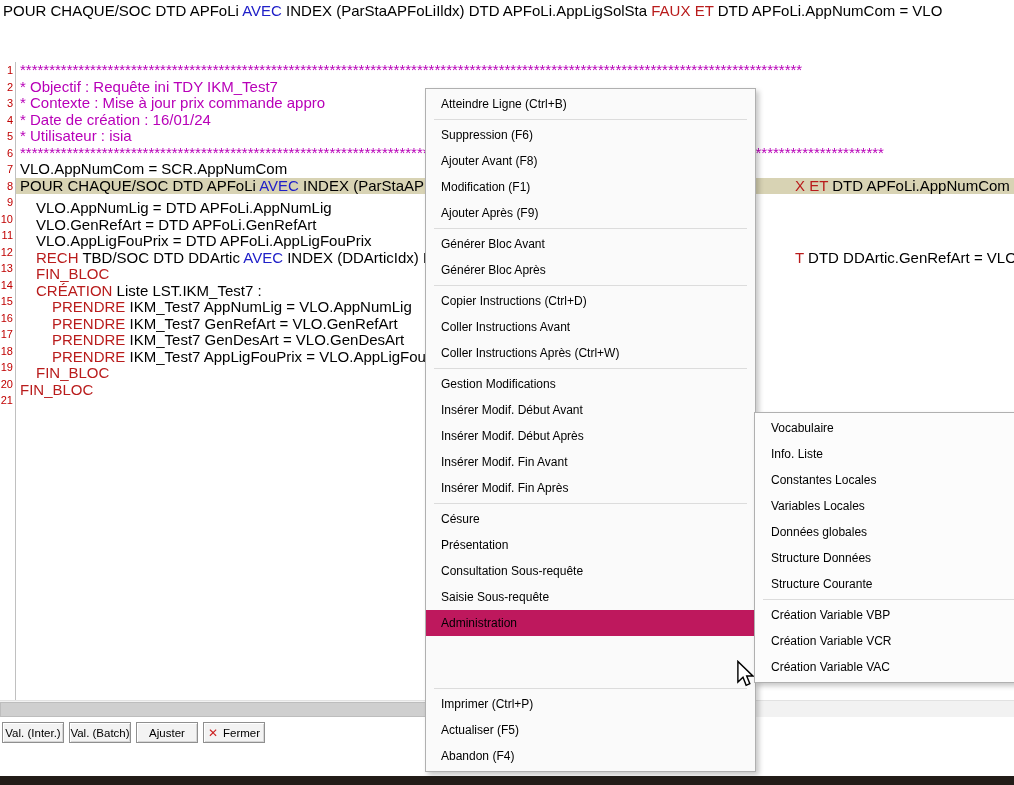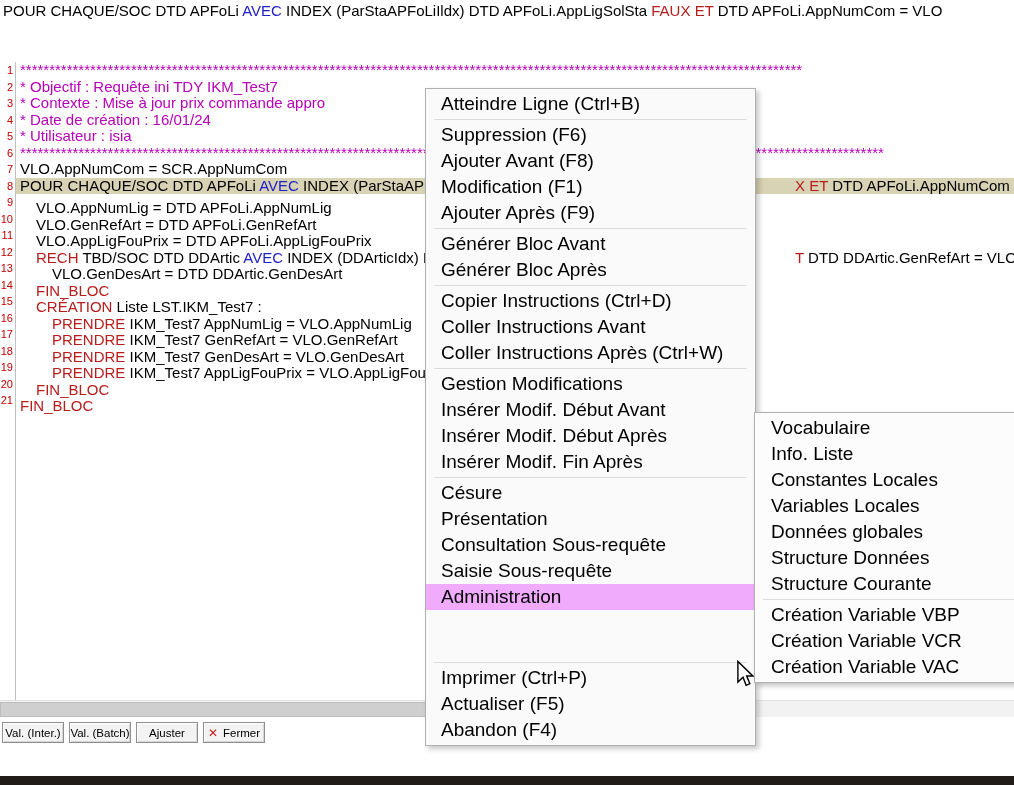--- a/index.html
+++ b/index.html
@@ -71,26 +71,26 @@
   }
 
   
   .menu {
     position:absolute; background:#fafafa; border:1px solid #b0b0b0;
     box-shadow:3px 3px 5px rgba(0,0,0,0.22); padding:2px 0; z-index:10;
   }
   #context-menu { left:425px; top:88px; width:331px; }
   #submenu { left:754px; top:412px; width:291px; z-index:11; background:#fcfcfc; }
   .menu-item {
-    height:26px; line-height:26px; font-size:19px; padding-left:15px;
+    height:26px; line-height:26px; font-size:12px; padding-left:15px;
     white-space:nowrap; overflow:hidden; cursor:default;
   }
   #submenu .menu-item { padding-left:16px; }
   .menu-item.disabled { color:#000000; }
-  .menu-item.highlighted { background:#f0abfc; color:#000; }
+  .menu-item.highlighted { background:#be185d; color:#000; }
   .menu-sep { height:1px; background:#dcdcdc; margin:2px 8px; }
   .menu-gap { height:50px; }
 
   
   #mouse-cursor { position:absolute; left:736px; top:660px; z-index:20; }
 </style>
 </head>
 <body>
 
 <div id="header-line"><span class="c-plain">POUR CHAQUE/SOC DTD APFoLi </span><span class="c-blue">AVEC</span><span class="c-plain"> INDEX (ParStaAPFoLiIldx) DTD APFoLi.AppLigSolSta </span><span class="c-red">FAUX ET</span><span class="c-plain"> DTD APFoLi.AppNumCom = VLO</span></div>
@@ -125,21 +125,20 @@
       <div class="code-line" style="padding-left: 4px;"><span class="c-comment">* Contexte : Mise à jour prix commande appro</span></div>
       <div class="code-line" style="padding-left: 4px;"><span class="c-comment">* Date de création : 16/01/24</span></div>
       <div class="code-line" style="padding-left: 4px;"><span class="c-comment">* Utilisateur : isia</span></div>
       <div class="code-line" style="padding-left: 4px;"><span class="c-comment">****************************************************************************************************************************************************</span></div>
       <div class="code-line" style="padding-left: 4px;"><span class="c-plain">VLO.AppNumCom = SCR.AppNumCom</span></div>
       <div class="code-line hl" style="padding-left: 4px;"><span class="left-frag"><span class="c-plain">POUR CHAQUE/SOC DTD APFoLi </span><span class="c-blue">AVEC</span><span class="c-plain"> INDEX (ParStaAPFoLiIldx) DTD APFoLi.AppLigSolSta </span></span><span class="right-frag"><span class="c-red">X ET</span><span class="c-plain"> DTD APFoLi.AppNumCom = V</span></span></div>
       <div class="code-line" style="padding-left: 20px; margin-top: 6px;"><span class="c-plain">VLO.AppNumLig = DTD APFoLi.AppNumLig</span></div>
       <div class="code-line" style="padding-left: 20px;"><span class="c-plain">VLO.GenRefArt = DTD APFoLi.GenRefArt</span></div>
       <div class="code-line" style="padding-left: 20px;"><span class="c-plain">VLO.AppLigFouPrix = DTD APFoLi.AppLigFouPrix</span></div>
       <div class="code-line" style="padding-left: 20px;"><span class="left-frag"><span class="c-red">RECH</span><span class="c-plain"> TBD/SOC DTD DDArtic </span><span class="c-blue">AVEC</span><span class="c-plain"> INDEX (DDArticIdx) DTD DDArtic</span></span><span class="right-frag"><span class="c-red">T</span><span class="c-plain"> DTD DDArtic.GenRefArt = VLO.G</span></span></div>
-      <div class="code-line" style="padding-left: 36px;"><span class="c-plain">VLO.GenDesArt = DTD DDArtic.GenDesArt</span></div>
       <div class="code-line" style="padding-left: 20px;"><span class="c-red">FIN_BLOC</span></div>
       <div class="code-line" style="padding-left: 20px;"><span class="c-red">CRÉATION</span><span class="c-plain"> Liste LST.IKM_Test7 :</span></div>
       <div class="code-line" style="padding-left: 36px;"><span class="c-red">PRENDRE</span><span class="c-plain"> IKM_Test7 AppNumLig = VLO.AppNumLig</span></div>
       <div class="code-line" style="padding-left: 36px;"><span class="c-red">PRENDRE</span><span class="c-plain"> IKM_Test7 GenRefArt = VLO.GenRefArt</span></div>
       <div class="code-line" style="padding-left: 36px;"><span class="c-red">PRENDRE</span><span class="c-plain"> IKM_Test7 GenDesArt = VLO.GenDesArt</span></div>
       <div class="code-line" style="padding-left: 36px;"><span class="c-red">PRENDRE</span><span class="c-plain"> IKM_Test7 AppLigFouPrix = VLO.AppLigFouPrix</span></div>
       <div class="code-line" style="padding-left: 20px;"><span class="c-red">FIN_BLOC</span></div>
       <div class="code-line" style="padding-left: 4px;"><span class="c-red">FIN_BLOC</span></div>
     </div>
 </div>
@@ -177,20 +176,21 @@
     <div class="menu-item">Générer Bloc Avant</div>
     <div class="menu-item">Générer Bloc Après</div>
     <div class="menu-sep"></div>
     <div class="menu-item">Copier Instructions (Ctrl+D)</div>
     <div class="menu-item">Coller Instructions Avant</div>
     <div class="menu-item">Coller Instructions Après (Ctrl+W)</div>
     <div class="menu-sep"></div>
     <div class="menu-item">Gestion Modifications</div>
     <div class="menu-item">Insérer Modif. Début Avant</div>
     <div class="menu-item">Insérer Modif. Début Après</div>
+    <div class="menu-item">Insérer Modif. Fin Avant</div>
     <div class="menu-item">Insérer Modif. Fin Après</div>
     <div class="menu-sep"></div>
     <div class="menu-item">Césure</div>
     <div class="menu-item disabled">Présentation</div>
     <div class="menu-item disabled">Consultation Sous-requête</div>
     <div class="menu-item disabled">Saisie Sous-requête</div>
     <div class="menu-item highlighted">Administration</div>
     <div class="menu-gap"></div>
     <div class="menu-sep"></div>
     <div class="menu-item">Imprimer (Ctrl+P)</div>

